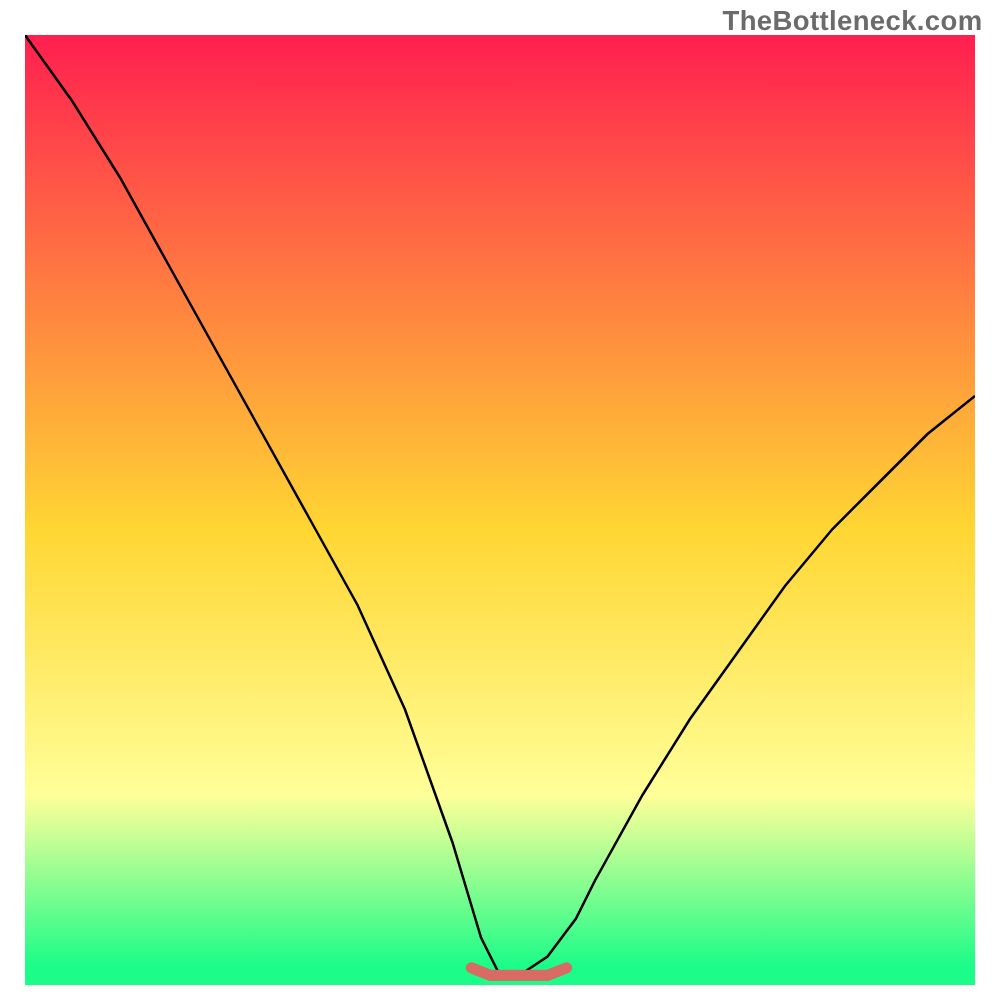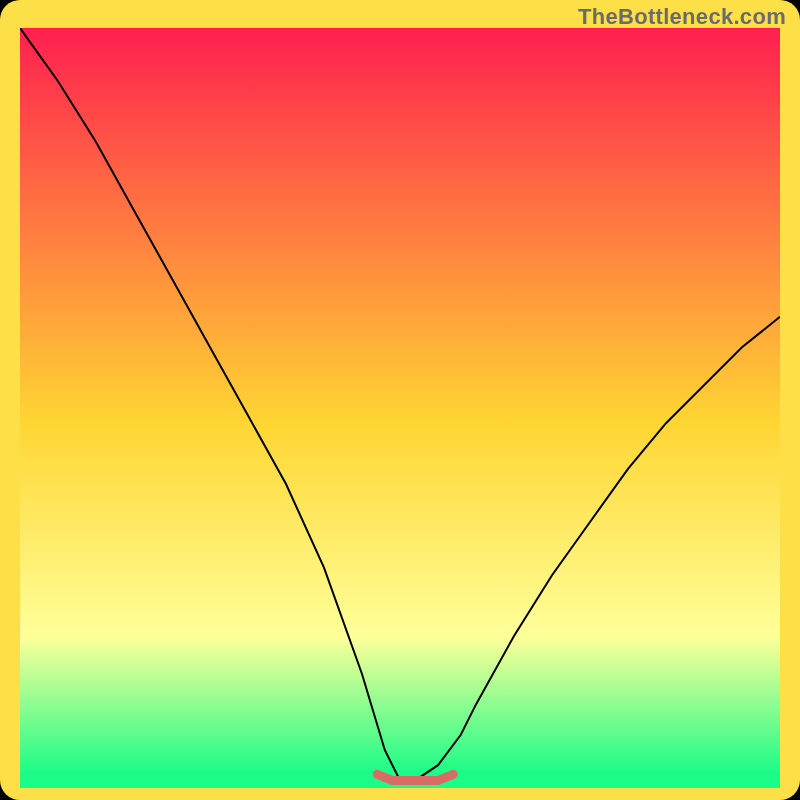--- a/index.html
+++ b/index.html
@@ -7,22 +7,21 @@
     padding: 0;
     width: 800px;
     height: 800px;
     background: #000000;
     overflow: hidden;
   }
   .frame {
     position: relative;
     width: 800px;
     height: 800px;
-    background: #fde047;
-    border-radius: 20px;
+    background: #ffffff;
   }
   .watermark {
     position: absolute;
     top: 4px;
     right: 14px;
     font-family: Arial, Helvetica, sans-serif;
     font-size: 22px;
     font-weight: bold;
     color: #6b6b6b;
     z-index: 10;

